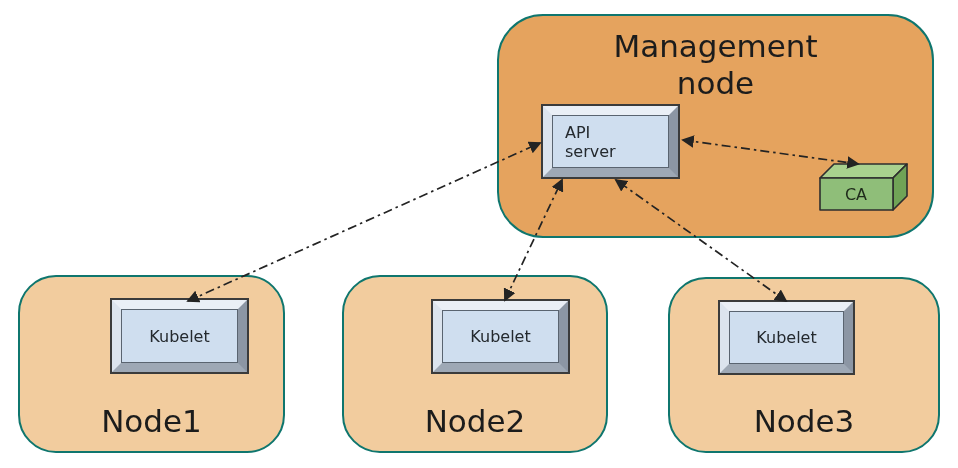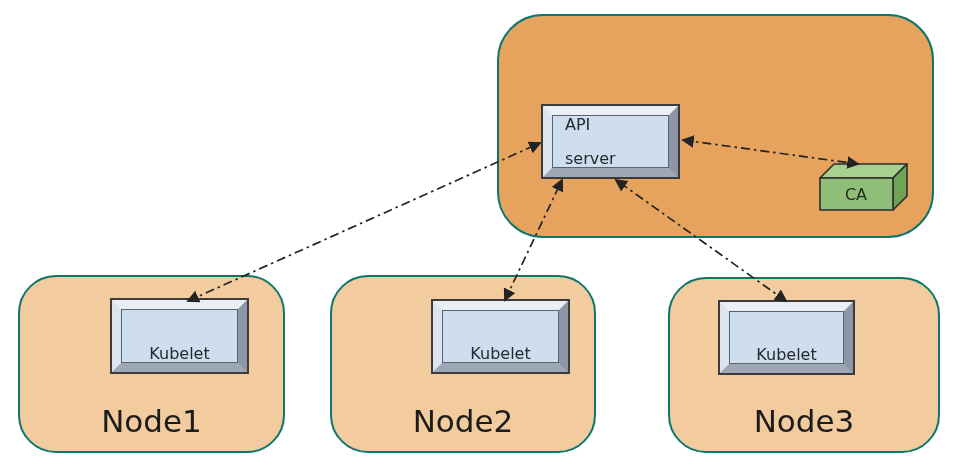--- a/index.html
+++ b/index.html
@@ -5,35 +5,35 @@
   html,body { margin:0; padding:0; background:#ffffff; }
   .canvas {
     position:relative; width:958px; height:468px; background:#ffffff;
     font-family:"DejaVu Sans","Liberation Sans",sans-serif; color:#1c1c1c; overflow:hidden;
   }
   
   .group { position:absolute; box-sizing:border-box; border:2px solid #0f766e; }
   .mgmt  { left:497px; top:14px; width:437px; height:224px; border-radius:46px; background:#E5A35E; }
   .node  { background:#F2CC9E; border-radius:38px; }
   #node1 { left:18px;  top:275px; width:267px; height:178px; }
-  #node2 { left:330px; top:275px; width:266px; height:178px; }
+  #node2 { left:342px; top:275px; width:266px; height:178px; }
   #node3 { left:668px; top:277px; width:272px; height:176px;padding-left:26px; }
 
   
   .btn3d {
     position:absolute; box-sizing:border-box;
     border:9px solid;
     border-color:#EAEFF6 #8C96A4 #9EA8B5 #DCE4EE;
     background:#CFDEEF;
     box-shadow:0 0 0 2px #3B3B3B, inset 0 0 0 1px #5A6470;
-    display:flex; align-items:flex-end; justify-content:center;
+    display:flex; align-items:center; justify-content:center;
     color:#24292e; font-size:16px; line-height:19px;
   }
   #api-server { left:543px; top:106px; width:135px; height:71px;
-    flex-direction:column; align-items:flex-start; justify-content:space-between; padding-left:13px; }
+    flex-direction:column; align-items:flex-start; justify-content:center; padding-left:13px; }
   #kubelet1 { left:112px; top:300px; width:135px; height:72px; }
   #kubelet2 { left:433px; top:301px; width:135px; height:71px; }
   #kubelet3 { left:720px; top:302px; width:133px; height:71px; }
 
   .mgmt-title { position:absolute; left:497px; top:28px; width:437px;
     text-align:center; font-size:31px; line-height:37px; }
   .node-label { position:absolute; left:0; bottom:12px; width:100%;
     text-align:center; font-size:31px; }
 
   .arrows { position:absolute; left:0; top:0; width:958px; height:468px; pointer-events:none; }
@@ -42,20 +42,24 @@
   .ca-svg { position:absolute; left:813px; top:158px; pointer-events:none; }
   .ca-svg polygon { stroke:#2e2e2e; stroke-width:1.6; stroke-linejoin:round; }
   .ca-svg text { font-family:"DejaVu Sans","Liberation Sans",sans-serif; font-size:16px; fill:#1e2a1a; }
 </style>
 </head>
 <body>
 
 <div class="canvas">
 
   <div class="group mgmt"></div>
+  <div class="mgmt-title">
+    <div>Management</div>
+    <div>node</div>
+  </div>
 
   <div class="group node" id="node1">
     <div class="node-label">Node1</div>
   </div>
   <div class="group node" id="node2">
     <div class="node-label">Node2</div>
   </div>
   <div class="group node" id="node3">
     <div class="node-label">Node3</div>
   </div>

